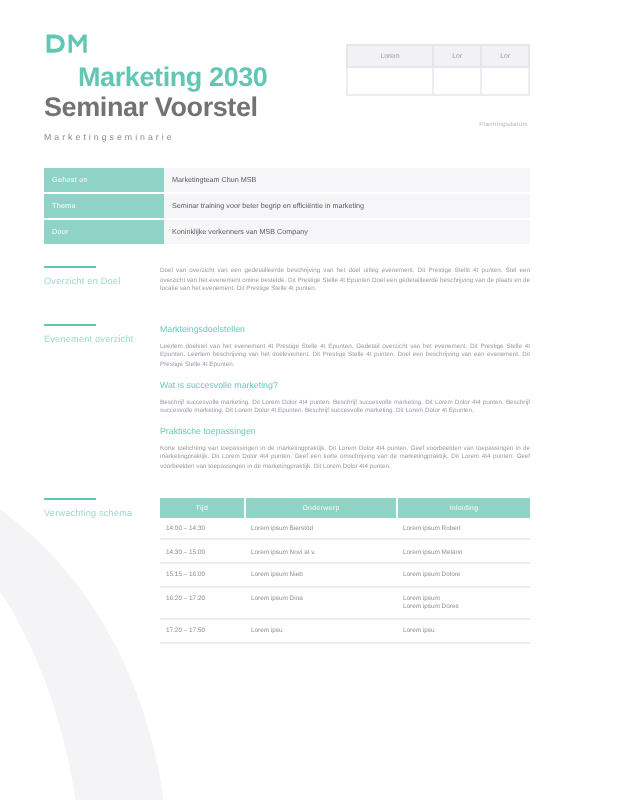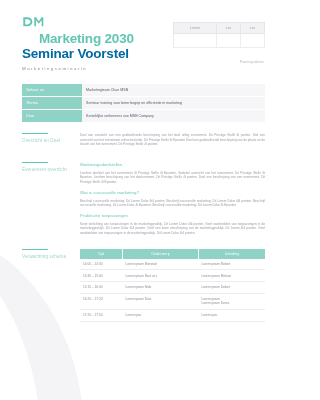--- a/index.html
+++ b/index.html
@@ -45,21 +45,21 @@
     font-weight:bold;
     color:#62c6b4;
     letter-spacing:-0.2px;
     line-height:15px;
     margin:0;
     padding-left:17px;
   }
   .title-sub{
     font-size:13.5px;
     font-weight:bold;
-    color:#0369a1;
+    color:#737373;
     letter-spacing:-0.2px;
     line-height:16px;
     margin:0;
   }
   .title-tag{
     font-size:4.4px;
     color:#8b8b93;
     letter-spacing:1.5px;
     margin-top:4px;
   }

